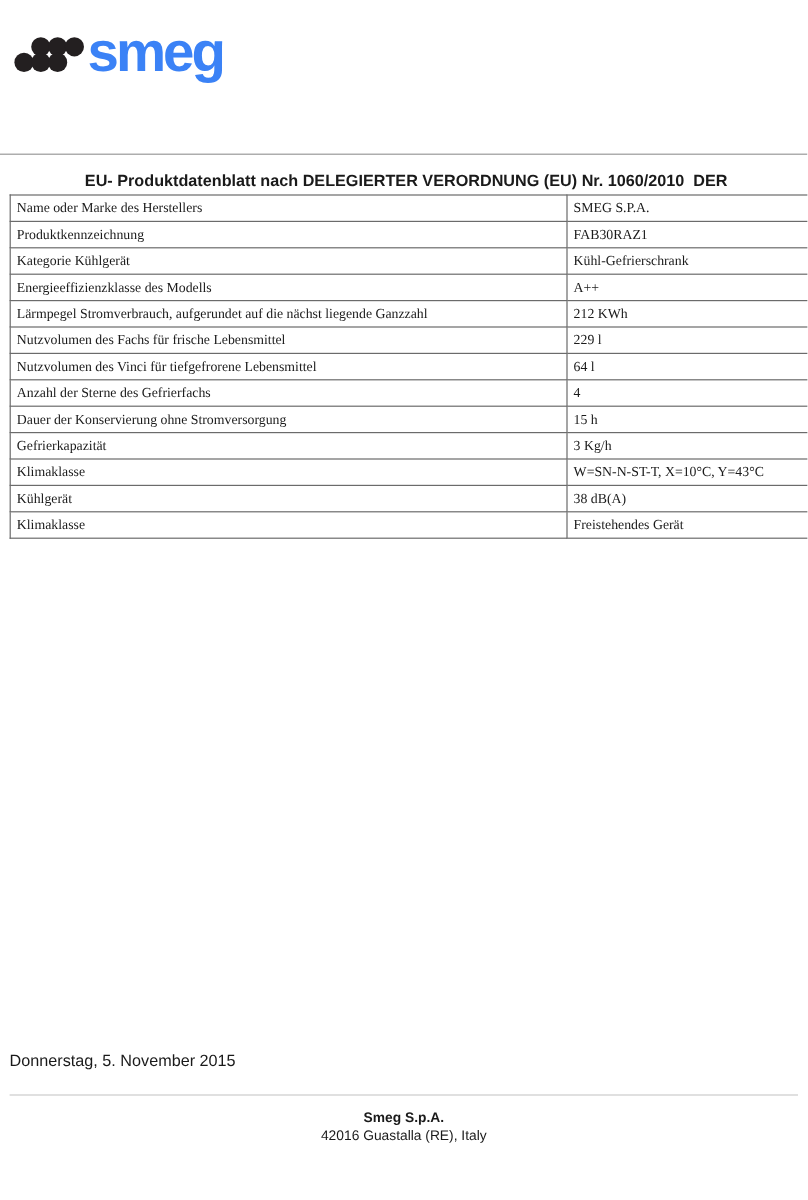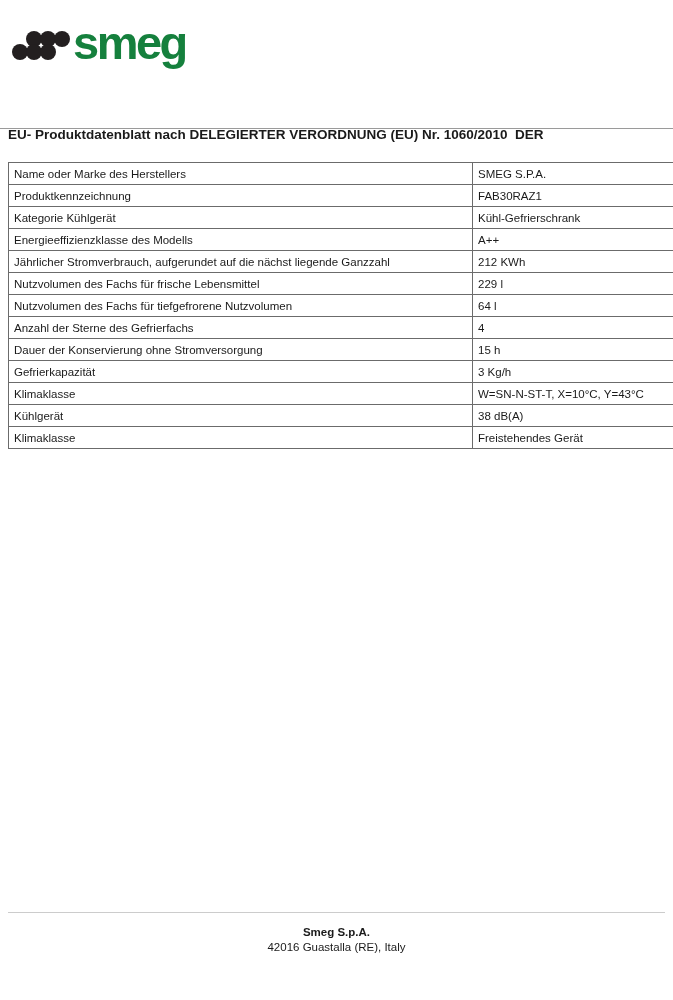--- a/index.html
+++ b/index.html
@@ -38,35 +38,36 @@
   .dot.t2 { left: 28px; top: 0; }
   .dot.t3 { left: 42px; top: 0; }
   .dot.b1 { left: 0;    top: 13px; }
   .dot.b2 { left: 14px; top: 13px; }
   .dot.b3 { left: 28px; top: 13px; }
   .logo-text {
     font-size: 47px;
     line-height: 46px;
     font-weight: bold;
     letter-spacing: -2.5px;
-    color: #15803d;
+    color: #3b82f6;
     margin-left: 3px;
     margin-top: 2px;
   }
 
   
   .doc-title {
     position: absolute;
-    top: 87px;
+    top: 103px;
     left: 8px;
     right: 4px;
     font-size: 13.5px;
     font-weight: bold;
     line-height: 19px;
     white-space: pre-wrap;
+    text-align: center;
   }
   .header-rule {
     position: absolute;
     top: 128px;
     left: 0;
     width: 673px;
     border-top: 1px solid #9a9a9a;
   }
 
   
@@ -80,20 +81,21 @@
     font-size: 11.5px;
     color: #1a1a1a;
   }
   table.product-table td {
     border: 1px solid #6b6b6b;
     height: 21px;
     padding: 0 4px 0 5px;
     vertical-align: middle;
     overflow: hidden;
     white-space: nowrap;
+    font-family: Liberation Serif, serif;
   }
   td.col-label { width: 454px; }
   td.col-value { width: 203px; }
 
   
   .date-line {
     position: absolute;
     top: 876px;
     left: 8px;
     font-size: 13.5px;
@@ -150,29 +152,29 @@
       </tr>
       <tr>
         <td class="col-label">Kategorie Kühlgerät</td>
         <td class="col-value">Kühl-Gefrierschrank</td>
       </tr>
       <tr>
         <td class="col-label">Energieeffizienzklasse des Modells</td>
         <td class="col-value">A++</td>
       </tr>
       <tr>
-        <td class="col-label">Jährlicher Stromverbrauch, aufgerundet auf die nächst liegende Ganzzahl</td>
+        <td class="col-label">Lärmpegel Stromverbrauch, aufgerundet auf die nächst liegende Ganzzahl</td>
         <td class="col-value">212 KWh</td>
       </tr>
       <tr>
         <td class="col-label">Nutzvolumen des Fachs für frische Lebensmittel</td>
         <td class="col-value">229 l</td>
       </tr>
       <tr>
-        <td class="col-label">Nutzvolumen des Fachs für tiefgefrorene Nutzvolumen</td>
+        <td class="col-label">Nutzvolumen des Vinci für tiefgefrorene Lebensmittel</td>
         <td class="col-value">64 l</td>
       </tr>
       <tr>
         <td class="col-label">Anzahl der Sterne des Gefrierfachs</td>
         <td class="col-value">4</td>
       </tr>
       <tr>
         <td class="col-label">Dauer der Konservierung ohne Stromversorgung</td>
         <td class="col-value">15 h</td>
       </tr>
@@ -188,20 +190,21 @@
         <td class="col-label">Kühlgerät</td>
         <td class="col-value">38 dB(A)</td>
       </tr>
       <tr>
         <td class="col-label">Klimaklasse</td>
         <td class="col-value">Freistehendes Gerät</td>
       </tr>
     </tbody>
   </table>
 
+  <div class="date-line">Donnerstag, 5. November 2015</div>
 
   <div class="footer-rule"></div>
   <div class="footer-block">
     <div class="company">Smeg S.p.A.</div>
     <div>42016 Guastalla (RE), Italy</div>
   </div>
 
 </div>
 
 </body></html>

